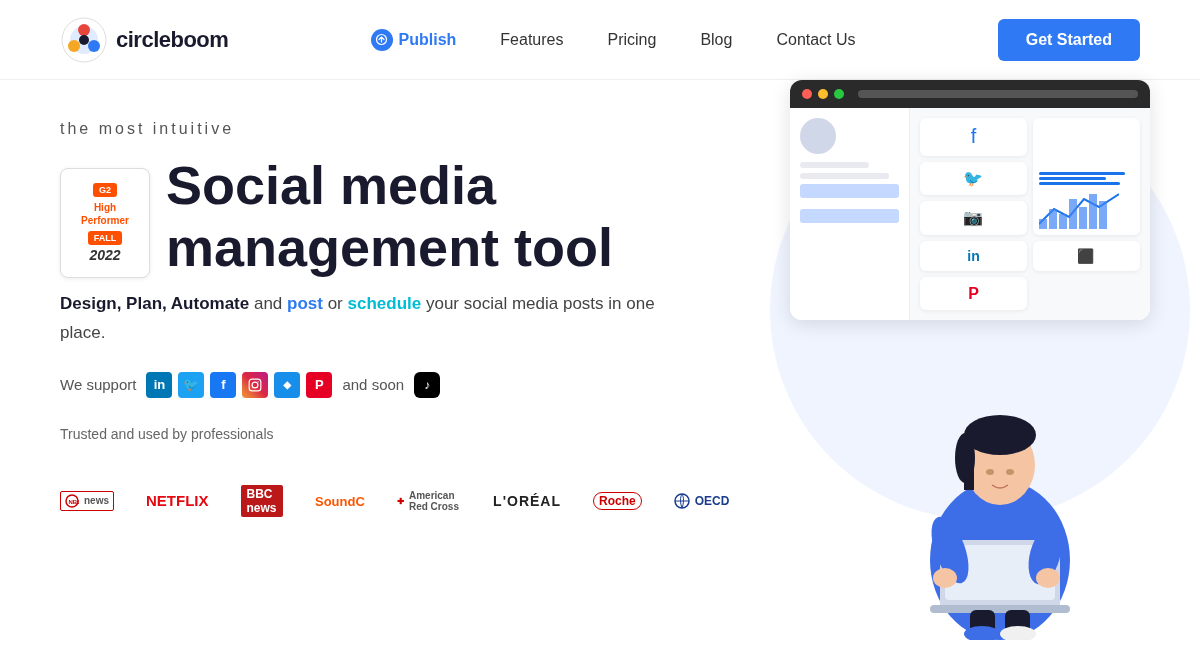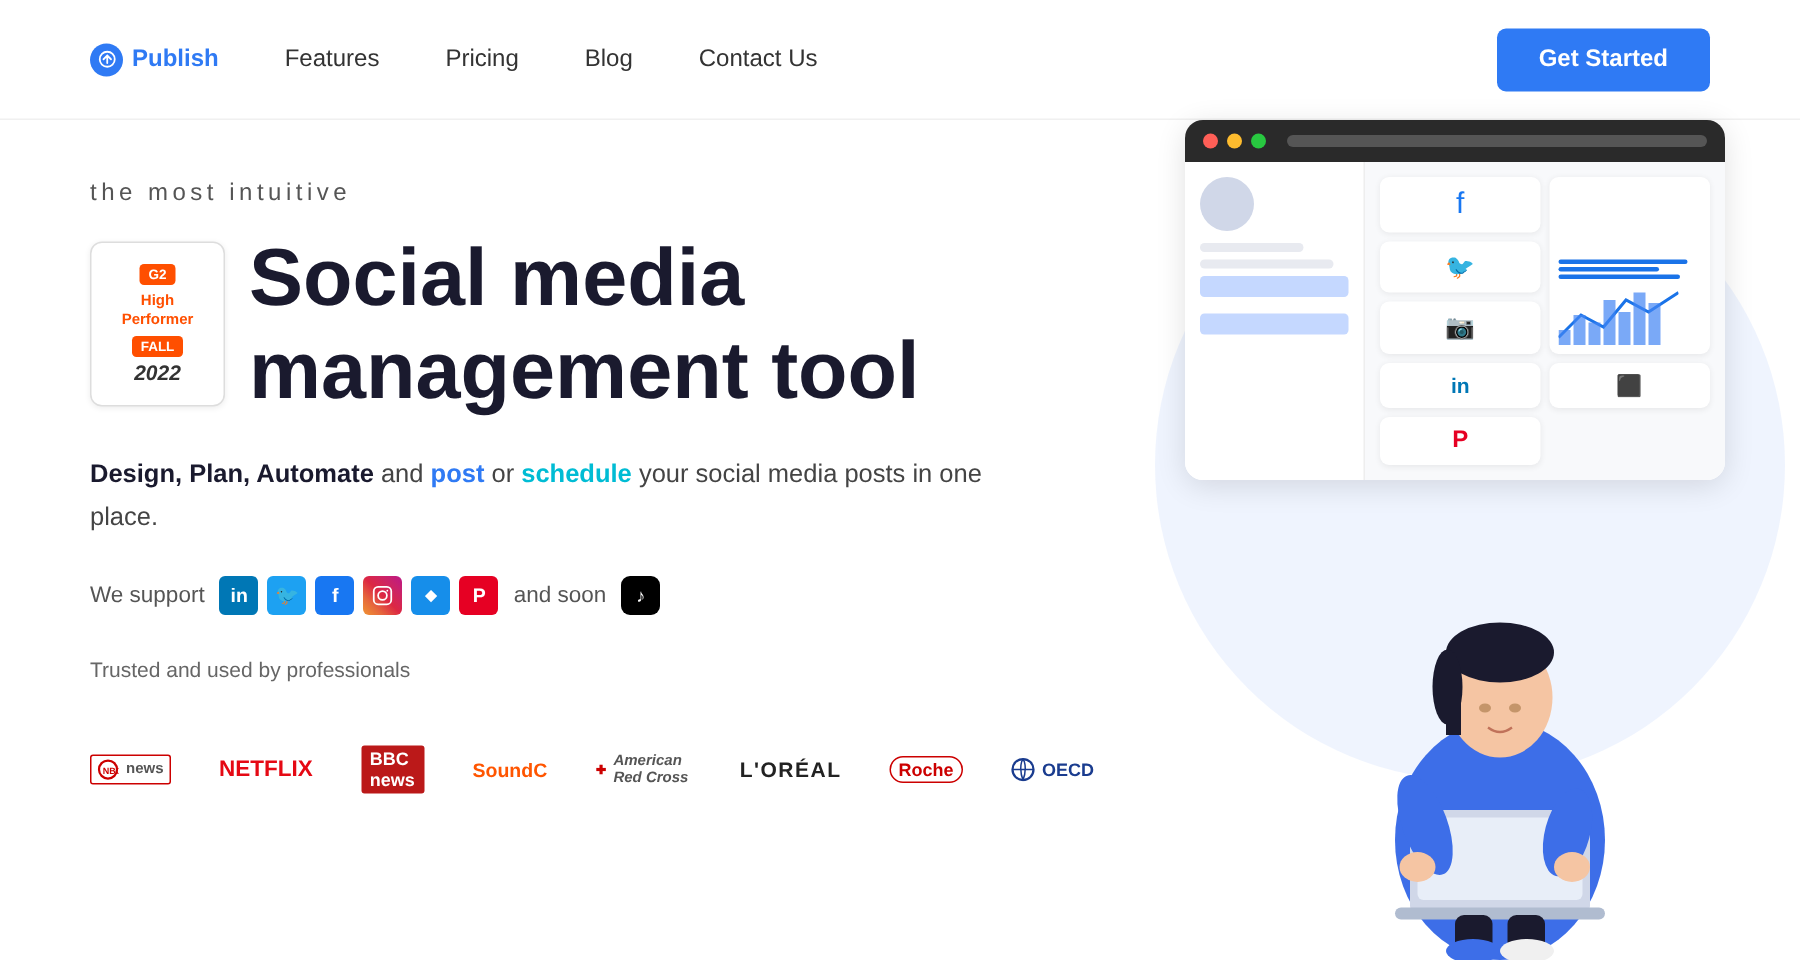--- a/index.html
+++ b/index.html
@@ -20,21 +20,21 @@
       background: #2f7af4; color: #fff; border: none; padding: 12px 28px;
       border-radius: 6px; font-size: 16px; font-weight: 600; cursor: pointer;
     }
 
     
     .main { display: flex; align-items: flex-start; padding: 40px 60px 0; position: relative; }
     .left-content { flex: 1; max-width: 620px; }
 
     .subtitle { font-size: 16px; color: #555; letter-spacing: 3px; text-transform: lowercase; margin-bottom: 16px; font-weight: 400; }
 
-    .hero-title-wrapper { display: flex; align-items: center; gap: 16px; margin-bottom: 24px; }
+    .hero-title-wrapper { display: flex; align-items: flex-end; gap: 16px; margin-bottom: 12px; }
     .g2-badge {
       width: 90px; min-width: 90px; height: 110px;
       border: 1px solid #ddd; border-radius: 8px;
       background: #fff; display: flex; flex-direction: column;
       align-items: center; justify-content: center; padding: 8px 6px;
       box-shadow: 0 1px 4px rgba(0,0,0,0.08);
     }
     .g2-top { background: #ff4f00; color: #fff; font-size: 9px; font-weight: 700; padding: 2px 6px; border-radius: 3px; margin-bottom: 4px; }
     .g2-mid { font-size: 10px; font-weight: 700; color: #333; line-height: 1.3; text-align: center; }
     .g2-mid span { color: #ff4f00; }
@@ -72,21 +72,21 @@
     .btn-arrow { font-size: 18px; }
 
     .trusted-section { }
     .trusted-label { font-size: 14px; color: #666; margin-bottom: 14px; }
     .brand-logos { display: flex; align-items: center; gap: 32px; margin-top: 43px; }
     .brand-logo { font-size: 13px; font-weight: 700; color: #555; display: flex; align-items: center; gap: 3px; }
     .brand-nbcnews { color: #c00; font-size: 11px; border: 1px solid #c00; padding: 2px 4px; border-radius: 2px; }
     .brand-netflix { color: #e50914; font-size: 15px; font-weight: 900; font-family: Arial Black, sans-serif; }
     .brand-bbcnews { background: #bb1919; color: #fff; padding: 2px 6px; font-size: 12px; font-weight: 700; border-radius: 2px; }
     .brand-soundcloud { color: #f50; font-size: 12px; font-weight: 700; }
-    .brand-redcross { color: #cc0000; font-size: 12px; font-weight: 600; font-style: italic; }
+    .brand-redcross { color: #cc0000; font-size: 12px; font-weight: 600; }
     .brand-loreal { color: #222; font-size: 14px; font-weight: 600; letter-spacing: 1px; }
     .brand-roche { color: #c00; font-size: 12px; font-weight: 700; border: 1px solid #c00; padding: 1px 5px; border-radius: 10px; text-align: right; }
     .brand-oecd { color: #1a3c8f; font-size: 12px; font-weight: 600; }
 
     
     .right-illustration {
       position: absolute; right: -10px; top: -20px;
       width: 500px; height: 580px;
     }
     .blue-blob {
@@ -119,20 +119,31 @@
       width: 260px; height: 330px;
     }
 
     
     .logo-circle-outer { width: 48px; height: 48px; }
   </style>
 </head>
 <body>
 
 <nav class="navbar">
+  <div class="logo-area">
+    <svg class="logo-circle-outer" viewBox="0 0 48 48" fill="none" xmlns="http://www.w3.org/2000/svg">
+      <circle cx="24" cy="24" r="22" fill="#fff" stroke="#ddd" stroke-width="1"></circle>
+      <circle cx="24" cy="24" r="14" fill="#2f7af4" opacity="0.15"></circle>
+      <circle cx="24" cy="14" r="6" fill="#e8453c"></circle>
+      <circle cx="34" cy="30" r="6" fill="#2f7af4"></circle>
+      <circle cx="14" cy="30" r="6" fill="#f5a623"></circle>
+      <circle cx="24" cy="24" r="5" fill="#1a1a2e"></circle>
+    </svg>
+    <span class="logo-text">circleboom</span>
+  </div>
 
   <div class="nav-links">
     <a class="nav-link publish">
       <span style="display:inline-flex;align-items:center;justify-content:center;width:22px;height:22px;background:#2f7af4;border-radius:50%;">
         <svg width="13" height="13" viewBox="0 0 13 13" fill="none">
             <path d="M6.5 1.5C3.74 1.5 1.5 3.74 1.5 6.5S3.74 11.5 6.5 11.5 11.5 9.26 11.5 6.5 9.26 1.5 6.5 1.5zm0 0" stroke="#fff" stroke-width="1.2"></path>
             <path d="M6.5 4v5M4 6.5l2.5-2.5 2.5 2.5" stroke="#fff" stroke-width="1.2" stroke-linecap="round"></path>
           </svg>
       </span>
       <span>Publish</span>

